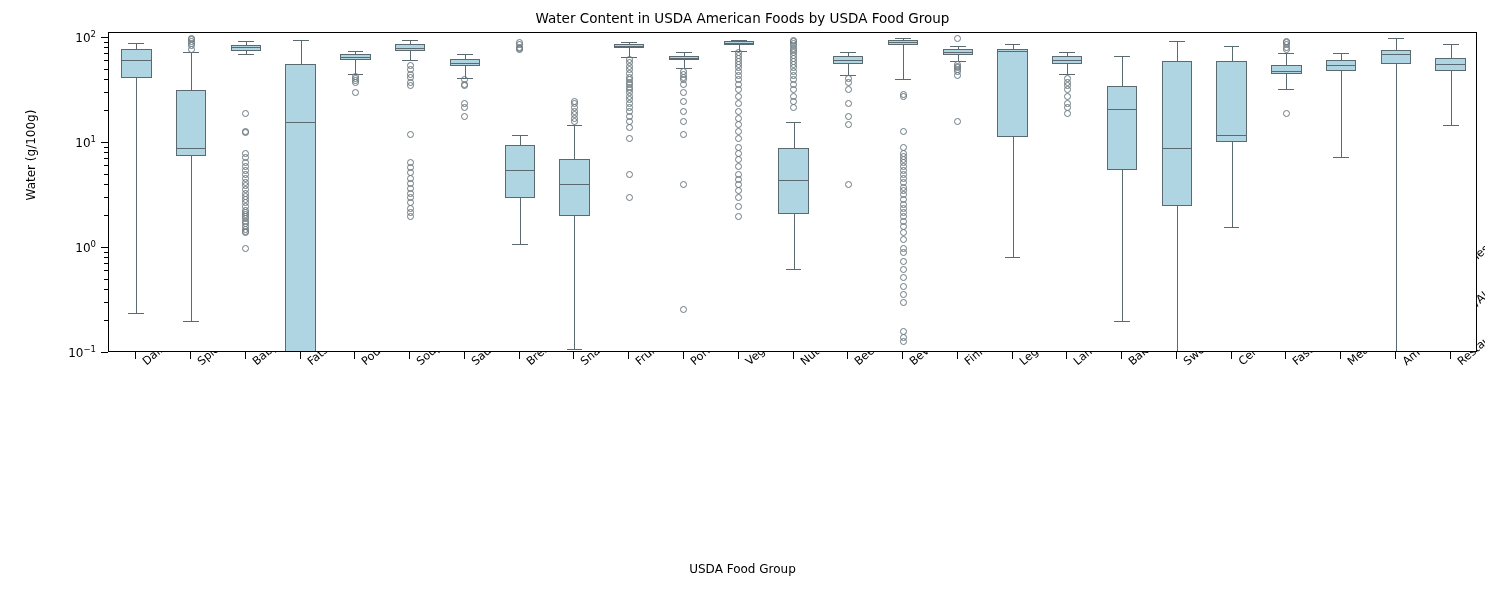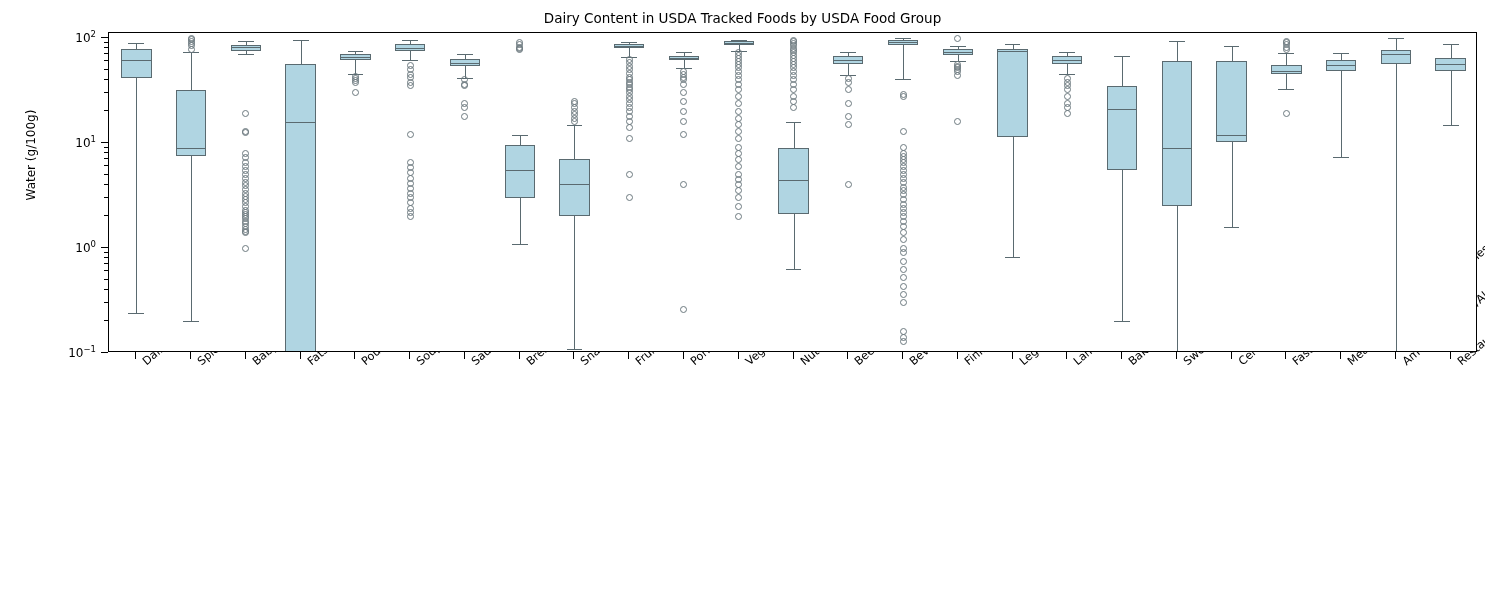--- a/index.html
+++ b/index.html
@@ -54,23 +54,24 @@
     position:absolute;width:7px;height:7px;border-radius:50%;
     border:1.15px solid #6d7a80;background:transparent;box-sizing:border-box;
     margin-left:-3.5px;margin-top:-3.5px;
   }
 </style>
 </head>
 <body>
 
 <div id="fig">
 
-  <div id="title">Dairy Content in USDA Tracked Foods by USDA Food Group</div>
+  <div id="title">Water Content in USDA American Foods by USDA Food Group</div>
 
   <div class="ylabel">Water (g/100g)</div>
+  <div class="xlabel">USDA Food Group</div>
 
   <div id="yaxis">
       <div class="ytick-major" style="top: 352px;"></div>
       <div class="ytick-lab" style="top: 344px; left: -24px;">10<sup>−1</sup></div>
       <div class="ytick-major" style="top: 247px;"></div>
       <div class="ytick-lab" style="top: 239px; left: -24px;">10<sup>0</sup></div>
       <div class="ytick-major" style="top: 142px;"></div>
       <div class="ytick-lab" style="top: 134px; left: -24px;">10<sup>1</sup></div>
       <div class="ytick-major" style="top: 37px;"></div>
       <div class="ytick-lab" style="top: 29px; left: -24px;">10<sup>2</sup></div>

